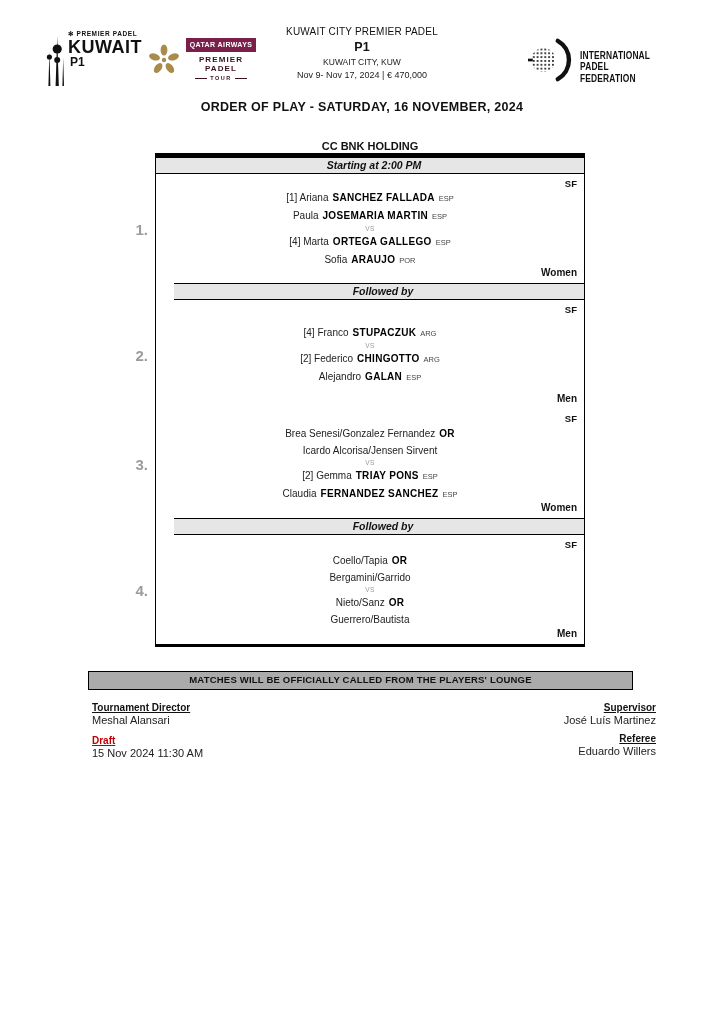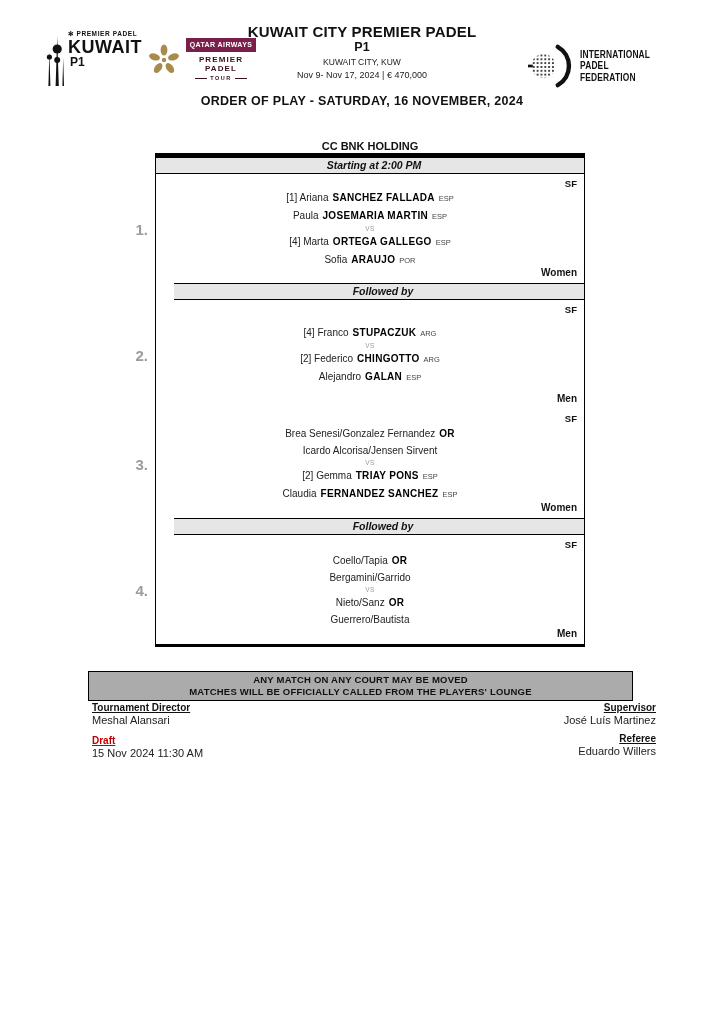--- a/index.html
+++ b/index.html
@@ -19,28 +19,28 @@
   .kwt-pp{font-size:6.5px;font-weight:bold;letter-spacing:.6px;line-height:8px;white-space:nowrap;}
   .kwt-name{font-size:18px;font-weight:bold;letter-spacing:.5px;line-height:18px;}
   .kwt-p1{font-size:12px;font-weight:bold;line-height:13px;margin-left:2px;}
   .hdr-qatar{position:absolute;left:146px;top:38px;display:flex;align-items:center;}
   .qa-badge{margin-left:4px;width:70px;}
   .qa-bar{background:var(--qatar-maroon);color:#fff;font-weight:bold;font-size:7px;letter-spacing:.4px;text-align:center;padding:3px 2px;line-height:8px;}
   .qa-pp{font-weight:bold;font-size:8px;letter-spacing:1.1px;text-align:center;margin-top:3px;color:#3a1020;line-height:9px;}
   .qa-tour{display:flex;align-items:center;justify-content:center;margin-top:2px;font-size:5.5px;font-weight:bold;letter-spacing:1.5px;color:#3a1020;}
   .qa-tour::before,.qa-tour::after{content:"";display:inline-block;width:12px;height:1px;background:#3a1020;margin:0 3px;}
   .hdr-center{position:absolute;left:50%;top:24px;transform:translateX(-50%);text-align:center;width:320px;}
-  .evt-title{font-size:15px;font-weight:bold;line-height:16px;letter-spacing:.2px;}
+  .evt-title{font-size:10px;font-weight:normal;line-height:16px;letter-spacing:.2px;}
   .evt-p1{font-size:12.5px;font-weight:bold;line-height:14px;}
   .evt-loc{font-size:8.5px;margin-top:3px;line-height:10px;color:#222;}
   .evt-dates{font-size:9px;margin-top:3px;line-height:10px;color:#222;}
-  .hdr-ipf{position:absolute;left:528px;top:42px;display:flex;align-items:center;}
+  .hdr-ipf{position:absolute;left:528px;top:36px;display:flex;align-items:flex-end;}
   .ipf-text{margin-left:4px;font-size:10px;font-weight:bold;line-height:11.5px;transform:scaleX(.84);transform-origin:left center;letter-spacing:.2px;white-space:nowrap;}
   
-  .oop-title{position:absolute;left:0;right:0;top:94px;text-align:center;font-size:12.5px;font-weight:bold;letter-spacing:.3px;}
+  .oop-title{position:absolute;left:0;right:0;top:100px;text-align:center;font-size:12.5px;font-weight:bold;letter-spacing:.3px;}
   
   .court-name{position:absolute;left:155px;width:430px;top:140px;text-align:center;font-weight:bold;font-size:11px;}
   .court-table{
     position:absolute;left:155px;top:153px;width:430px;
     border-left:1.6px solid #000;border-right:1.6px solid #000;
     border-top:5px solid #000;border-bottom:3px solid #000;
     background:#fff;box-sizing:border-box;
   }
   .schedule-row{
     background:var(--hdr-gray);
@@ -232,21 +232,20 @@
               <div class="player-line"><span class="pre">Nieto/Sanz</span><span class="bold-name">OR</span></div>
               <div class="player-line"><span class="pre">Guerrero/Bautista</span></div>
             </div>
         </div>
         <div class="category-label">Men</div>
       </div>
     </div>
   </div>
 
   <div class="notice-box">
-    <div>ANY MATCH ON ANY COURT MAY BE MOVED</div>
     <div>MATCHES WILL BE OFFICIALLY CALLED FROM THE PLAYERS' LOUNGE</div>
   </div>
 
   <div class="footer-left">
     <div class="f-label">Tournament Director</div>
     <div class="f-value">Meshal Alansari</div>
     <div class="f-draft">Draft</div>
     <div class="f-value">15 Nov 2024  11:30 AM</div>
   </div>
   <div class="footer-right">

